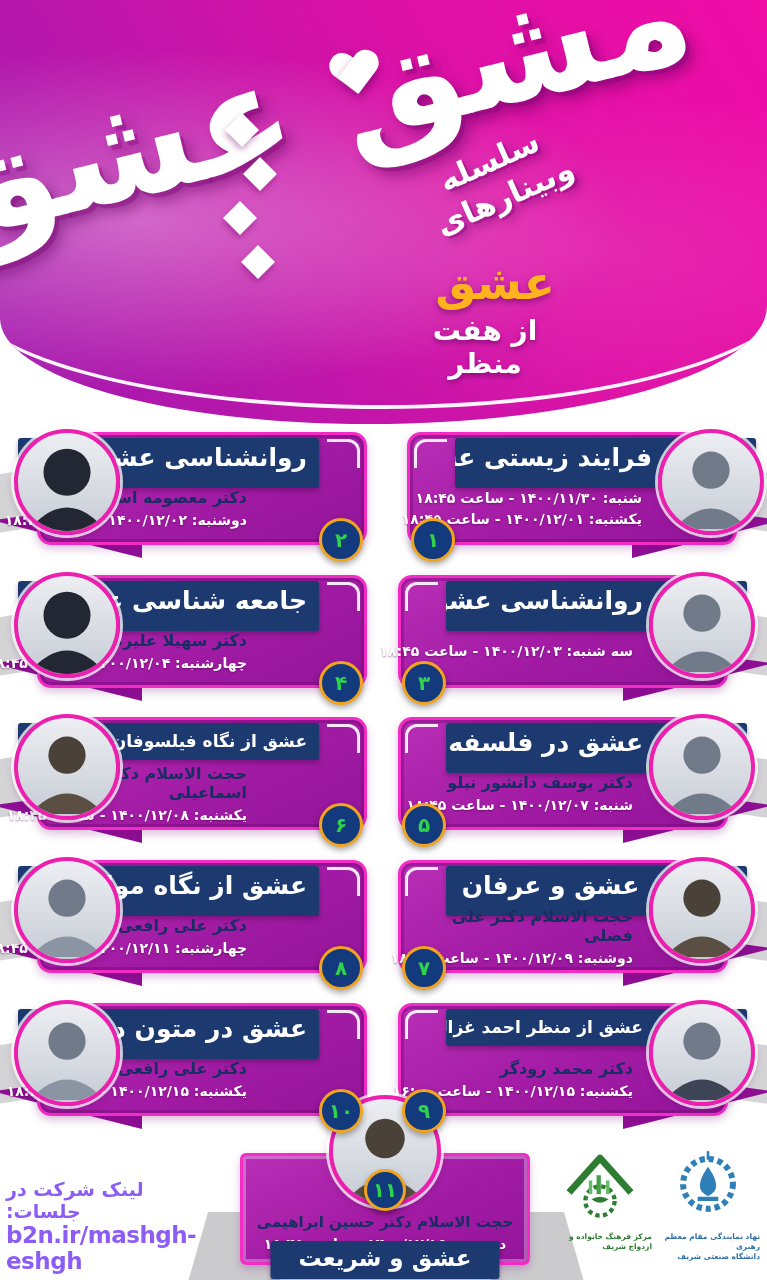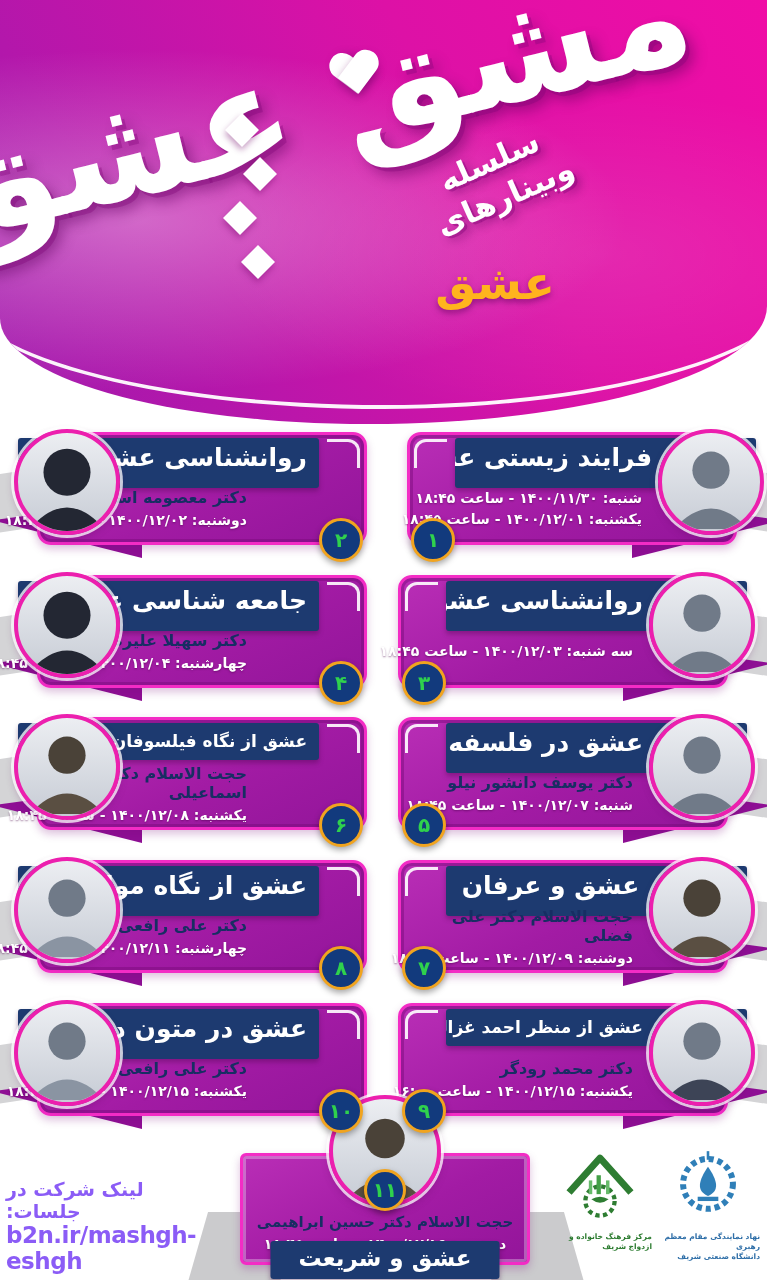--- a/index.html
+++ b/index.html
@@ -165,20 +165,21 @@
 
   <div class="header">
     <div class="brand-big">مشق عشق</div>
     <div class="heart"></div>
     <div class="diamond d1"></div>
     <div class="diamond d2"></div>
     <div class="diamond d3"></div>
     <div class="diamond d4"></div>
     <div class="series-script">سلسله وبینارهای</div>
     <div class="theme-word">عشق</div>
+    <div class="subtitle">از هفت منظر</div>
     <div class="header-line"></div>
   </div>
 
   <div class="card right pos-r0">
     <div class="ribbon"></div>
     <div class="tail"></div>
     <div class="panel"></div>
     <div class="title-bar">فرایند زیستی عشق</div>
     <div class="body">
       <div class="date">شنبه: ۱۴۰۰/۱۱/۳۰ - ساعت ۱۸:۴۵</div>

